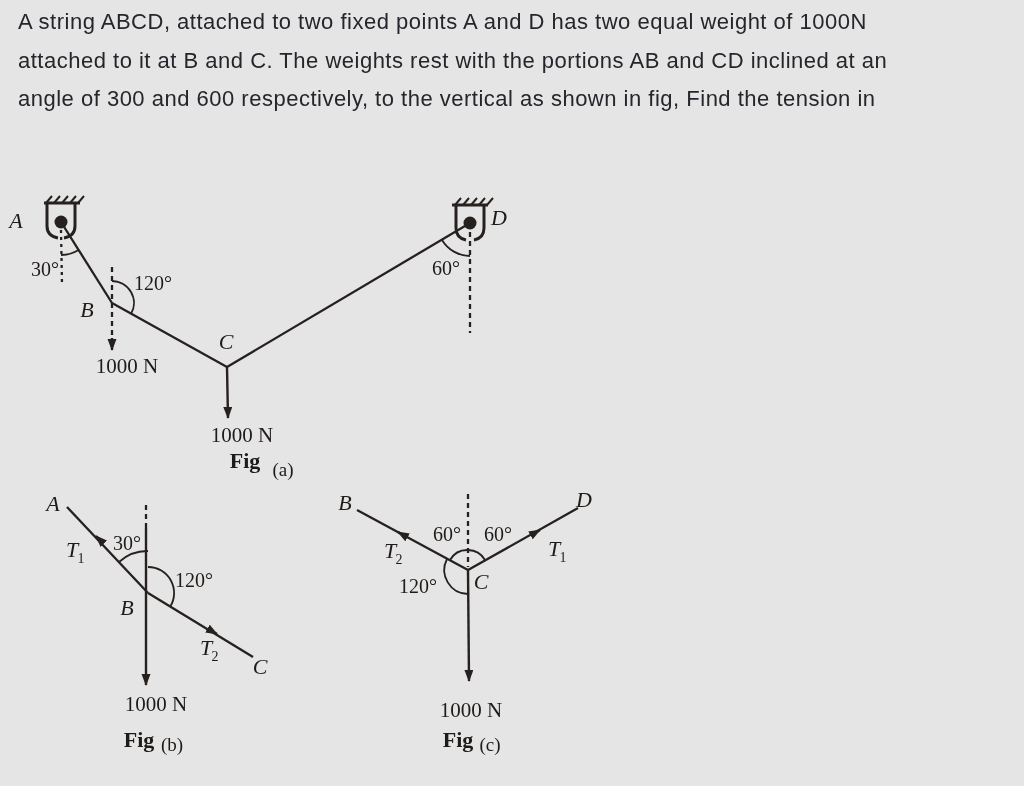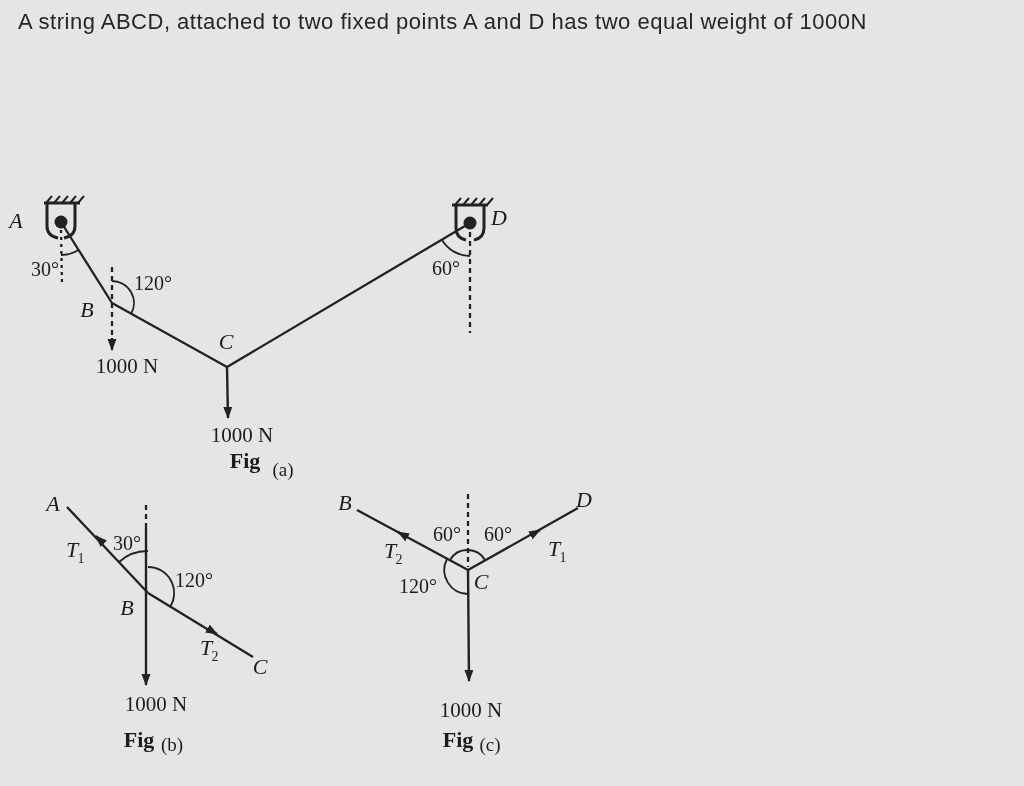--- a/index.html
+++ b/index.html
@@ -23,20 +23,22 @@
   .csub{font-size:19px;}
   .tsub{font-size:14px;}
 </style>
 </head>
 <body>
 
 <div class="page">
 
   <div class="problem">
     <div>A string ABCD, attached to two fixed points A and D has two equal weight of 1000N</div>
+    <div>attached to it at B and C. The weights rest with the portions AB and CD inclined at an</div>
+    <div>angle of 300 and 600 respectively, to the vertical as shown in fig, Find the tension in</div>
   </div>
 
   <svg class="fig-svg" width="1024" height="786" viewBox="0 0 1024 786">
     <defs>
       <marker id="ah" markerWidth="13" markerHeight="10" refX="11" refY="4.5" orient="auto" markerUnits="userSpaceOnUse">
         <path d="M0,0 L12,4.5 L0,9 Z" fill="#26211f"></path>
       </marker>
     </defs>
 
     <g>

